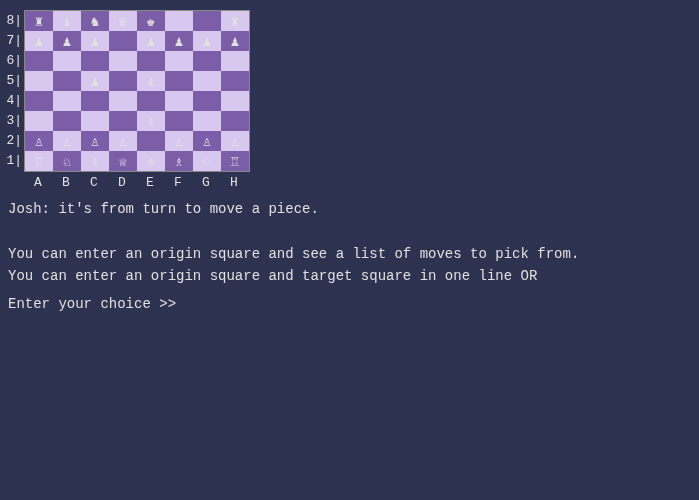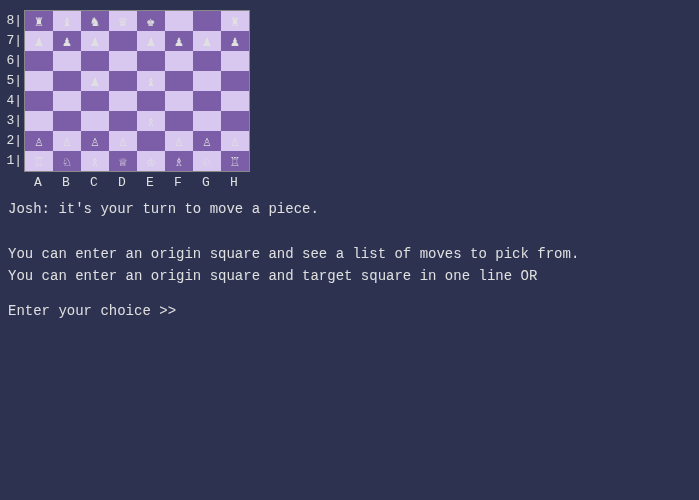--- a/index.html
+++ b/index.html
@@ -79,21 +79,21 @@
       font-size: 13px;
       color: #e0e0e0;
     }
 
     .message-area {
       margin-top: 8px;
       line-height: 1.6;
     }
 
     .prompt-line {
-      margin-top: 12px;
+      margin-top: 5px;
       display: flex;
       align-items: flex-end;
     }
 
     .prompt-text {
       color: #e0e0e0;
     }
 
     .prompt-input {
       background: transparent;
@@ -194,21 +194,21 @@
         <div class="file-label">D</div>
         <div class="file-label">E</div>
         <div class="file-label">F</div>
         <div class="file-label">G</div>
         <div class="file-label">H</div>
       </div>
   </div>
 </div>
 
 <div class="message-area">
-  <div>Josh: it's your turn to move a piece.</div>
+  <div>Josh: it's from turn to move a piece.</div>
   <br>
   <div>  You can enter an origin square and see a list of moves to pick from.</div>
   <div>  You can enter an origin square and target square in one line OR</div>
   <div class="prompt-line">
     <span class="prompt-text">Enter your choice  &gt;&gt;</span>
     <input class="prompt-input" type="text" style="">
   </div>
 </div>
 
 </body></html>

